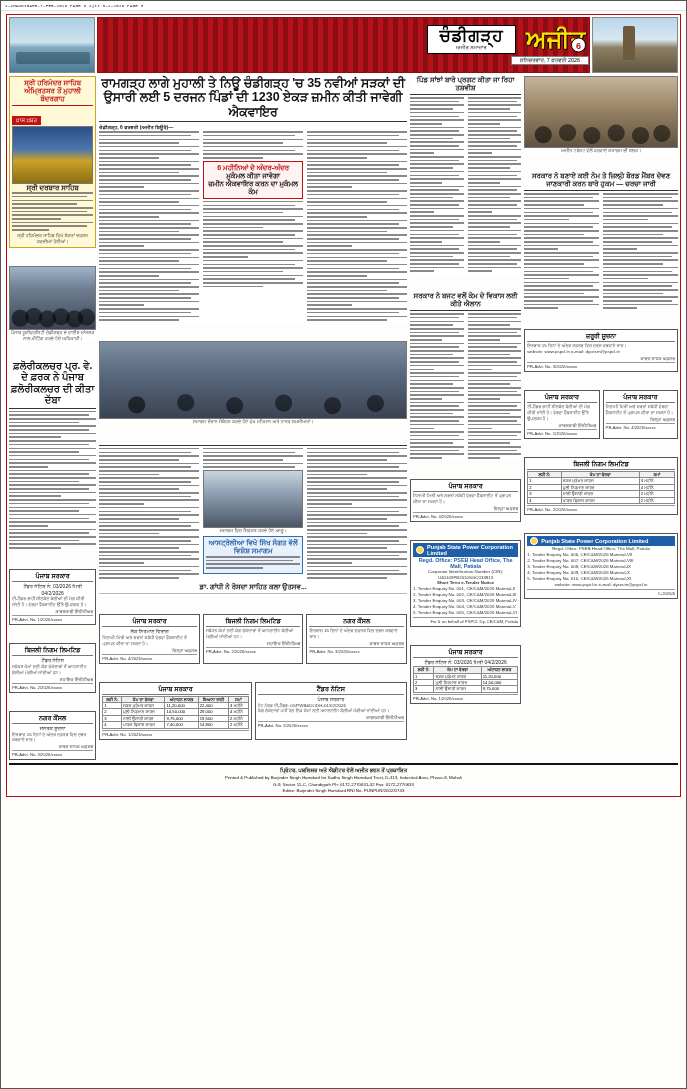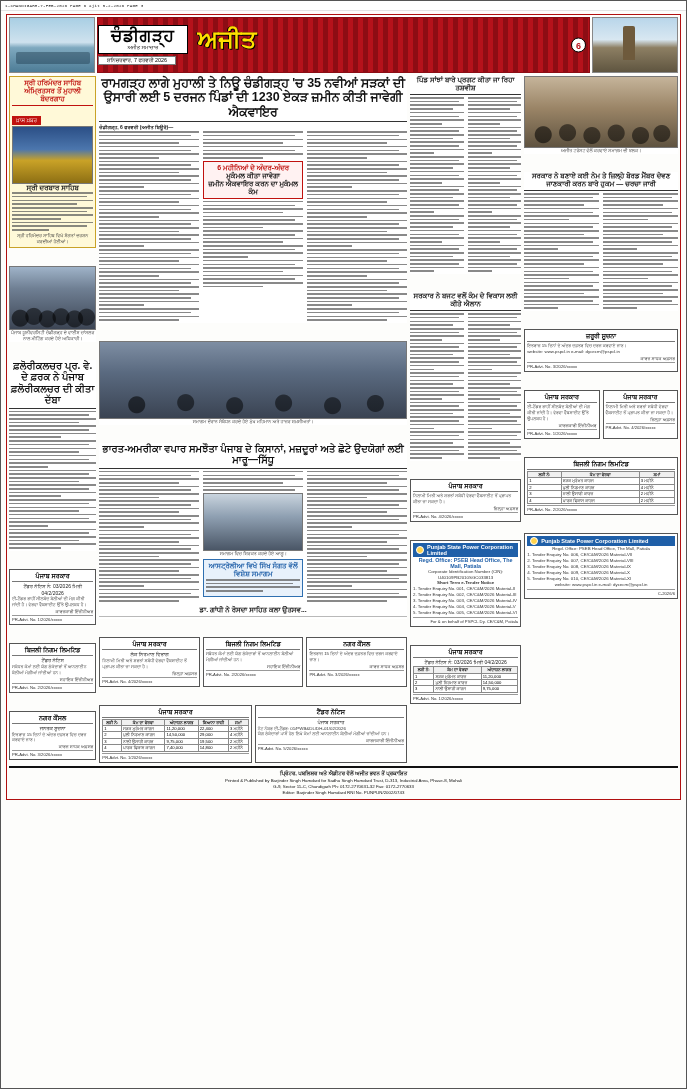--- a/index.html
+++ b/index.html
@@ -46,21 +46,21 @@
   }
   .mh-photo.right::after {
     content:""; position:absolute; left:30px; top:8px; width:12px; height:34px;
     background: #6e5a3c; border-radius: 2px 2px 0 0;
   }
   .mh-center {
     flex: 1; position: relative;
     background:
       repeating-linear-gradient(90deg,#b5121b 0 5px,#8d0d14 5px 10px);
     border: 1px solid #8d0d14;
-    display: flex; flex-direction: column; align-items: flex-start; justify-content: center;
+    display: flex; flex-direction: column; align-items: flex-end; justify-content: center;
   }
   .mh-title-row { display:flex; align-items:center; gap:6px; }
   .mh-chd {
     background:#ffffff; color:#000; font-weight:bold;
     font-size: 17px; padding: 1px 12px 2px 12px; letter-spacing: .5px;
     border: 1px solid #000; line-height: 1.05;
   }
   .mh-chd .sub { display:block; font-size:5.2px; font-weight:normal; text-align:center; letter-spacing:0; }
   .mh-ajit {
     color:#ffe000; font-size: 24px; font-weight: bold; line-height: 1;
@@ -473,21 +473,20 @@
           </div>
 
           <div class="box nb">
             <div class="photo ph-stage">
                 <div class="ppl"></div>
               </div>
             <div class="caption">ਸਮਾਗਮ ਦੌਰਾਨ ਸੰਬੋਧਨ ਕਰਦੇ ਹੋਏ ਮੁੱਖ ਮਹਿਮਾਨ ਅਤੇ ਹਾਜ਼ਰ ਸ਼ਖ਼ਸੀਅਤਾਂ।</div>
           </div>
 
           <div class="box nb">
-            <div class="hl">ਭਾਰਤ-ਅਮਰੀਕਾ ਵਪਾਰ ਸਮਝੌਤਾ ਪੰਜਾਬ ਦੇ ਕਿਸਾਨਾਂ, ਮਜ਼ਦੂਰਾਂ ਅਤੇ ਛੋਟੇ ਉਦਯੋਗਾਂ ਲਈ ਮਾਰੂ—ਸਿੱਧੂ</div>
             <div class="rule dark"></div>
             <div class="colset">
               <div>
                 <div class="body">
                   <div class="ln"></div>
                     <div class="ln s92"></div>
                     <div class="ln"></div>
                     <div class="ln s80"></div>
                   <div class="ln"></div>
                     <div class="ln s92"></div>

